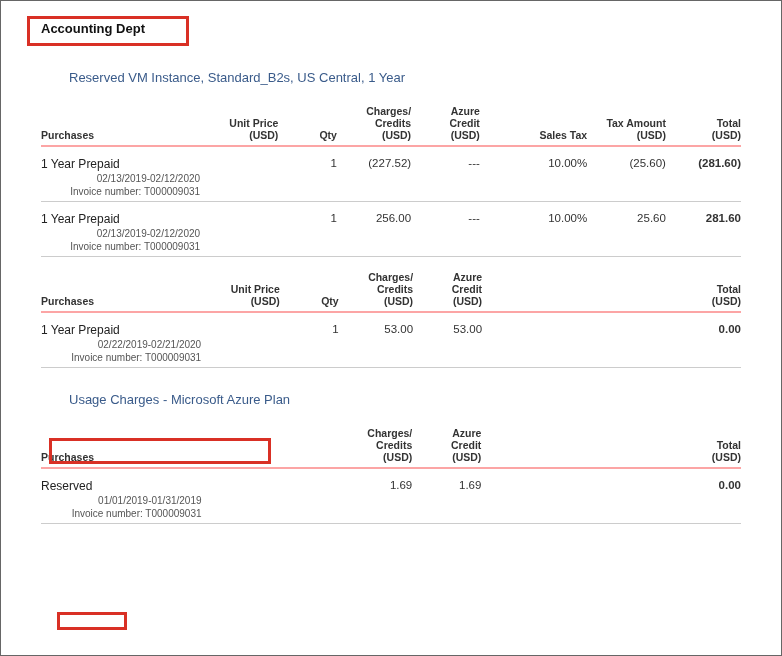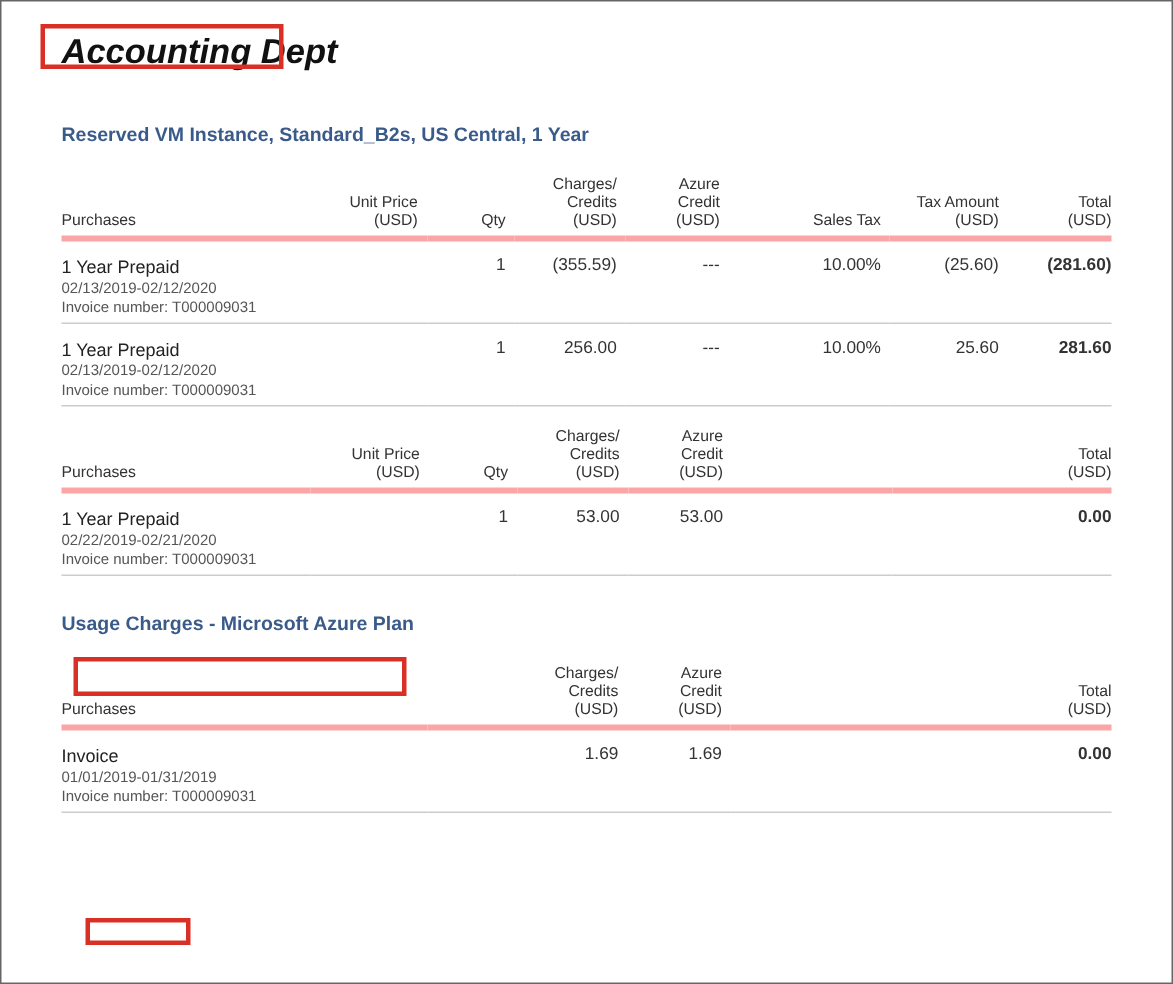--- a/index.html
+++ b/index.html
@@ -8,61 +8,61 @@
     font-size: 12px;
     color: #333;
     background: #fff;
     width: 782px;
     height: 656px;
     padding: 20px 40px 0 40px;
     position: relative;
     border: 1px solid #666;
   }
   .page-title {
-    font-size: 23px;
+    font-size: 13px;
     font-weight: 600;
     color: #111;
     margin-bottom: 20px;
     display: inline-block;
-    font-style: italic;
   }
   .section-title {
     font-size: 13px;
     color: #3a5b8a;
-    font-weight: 700;
+    font-weight: 400;
     margin-top: 14px;
     margin-bottom: 16px;
+    margin-left: 28px;
   }
   table {
     width: 100%;
     border-collapse: collapse;
   }
   thead th {
     font-size: 10.5px;
-    font-weight: 400;
+    font-weight: 700;
     color: #333;
     text-align: right;
     padding: 4px 6px;
     vertical-align: bottom;
-    border-bottom: 4px solid #fca5a5;
+    border-bottom: 2px solid #fca5a5;
   }
   thead th:first-child { text-align: left; padding-left: 0; }
   tbody td {
     font-size: 11.5px;
     color: #333;
     text-align: right;
     padding: 10px 6px 4px 6px;
     vertical-align: top;
     border-bottom: 1px solid #ccc;
   }
   tbody td:first-child { text-align: left; padding-left: 0; }
   tbody td:last-child { padding-right: 0; margin-top: 24px; }
   thead th:last-child { padding-right: 0; }
   .purchase-name { font-size: 12px; color: #222; }
-  .sub { font-size: 10px; color: #555; display:block; margin-top:2px;}
+  .sub { font-size: 10px; color: #555; display:block; margin-top:2px;text-align:right;}
   .bold { font-weight: 600; }
   .col-purchases { width: 170px; }
   .col-unitprice { width: 80px; }
   .col-qty { width: 60px; }
   .col-charges { width: 75px; }
   .col-credit { width: 70px; }
   .col-tax { width: 110px; }
   .col-taxamt { width: 80px; }
   .col-total { width: 70px; }
   .highlight-box {
@@ -97,21 +97,21 @@
           <th class="col-tax">Sales Tax</th>
           <th class="col-taxamt">Tax Amount<br>(USD)</th>
           <th class="col-total">Total<br>(USD)</th>
         </tr>
       </thead>
       <tbody>
         <tr>
           <td class="col-purchases"><span class="purchase-name">1 Year Prepaid</span><span class="sub">02/13/2019-02/12/2020</span><span class="sub">Invoice number: T000009031</span></td>
           <td class="col-unitprice"><price></price></td>
           <td class="col-qty">1</td>
-          <td class="col-charges">(355.59)</td>
+          <td class="col-charges">(227.52)</td>
           <td class="col-credit">---</td>
           <td class="col-tax">10.00%</td>
           <td class="col-taxamt">(25.60)</td>
           <td class="col-total bold">(281.60)</td>
         </tr>
         <tr>
           <td class="col-purchases"><span class="purchase-name">1 Year Prepaid</span><span class="sub">02/13/2019-02/12/2020</span><span class="sub">Invoice number: T000009031</span></td>
           <td class="col-unitprice"><price></price></td>
           <td class="col-qty">1</td>
           <td class="col-charges">256.00</td>
@@ -159,21 +159,21 @@
           <th class="col-qty"></th>
           <th class="col-charges">Charges/<br>Credits<br>(USD)</th>
           <th class="col-credit">Azure<br>Credit<br>(USD)</th>
           <th class="col-tax"></th>
           <th class="col-taxamt"></th>
           <th class="col-total">Total<br>(USD)</th>
         </tr>
       </thead>
       <tbody>
         <tr>
-          <td class="col-purchases"><span class="purchase-name">Invoice</span><span class="sub">01/01/2019-01/31/2019</span><span class="sub">Invoice number: T000009031</span></td>
+          <td class="col-purchases"><span class="purchase-name">Reserved</span><span class="sub">01/01/2019-01/31/2019</span><span class="sub">Invoice number: T000009031</span></td>
           <td class="col-unitprice"></td>
           <td class="col-qty"></td>
           <td class="col-charges">1.69</td>
           <td class="col-credit">1.69</td>
           <td class="col-tax"></td>
           <td class="col-taxamt"></td>
           <td class="col-total bold">0.00</td>
         </tr>
       </tbody>
     </table>

